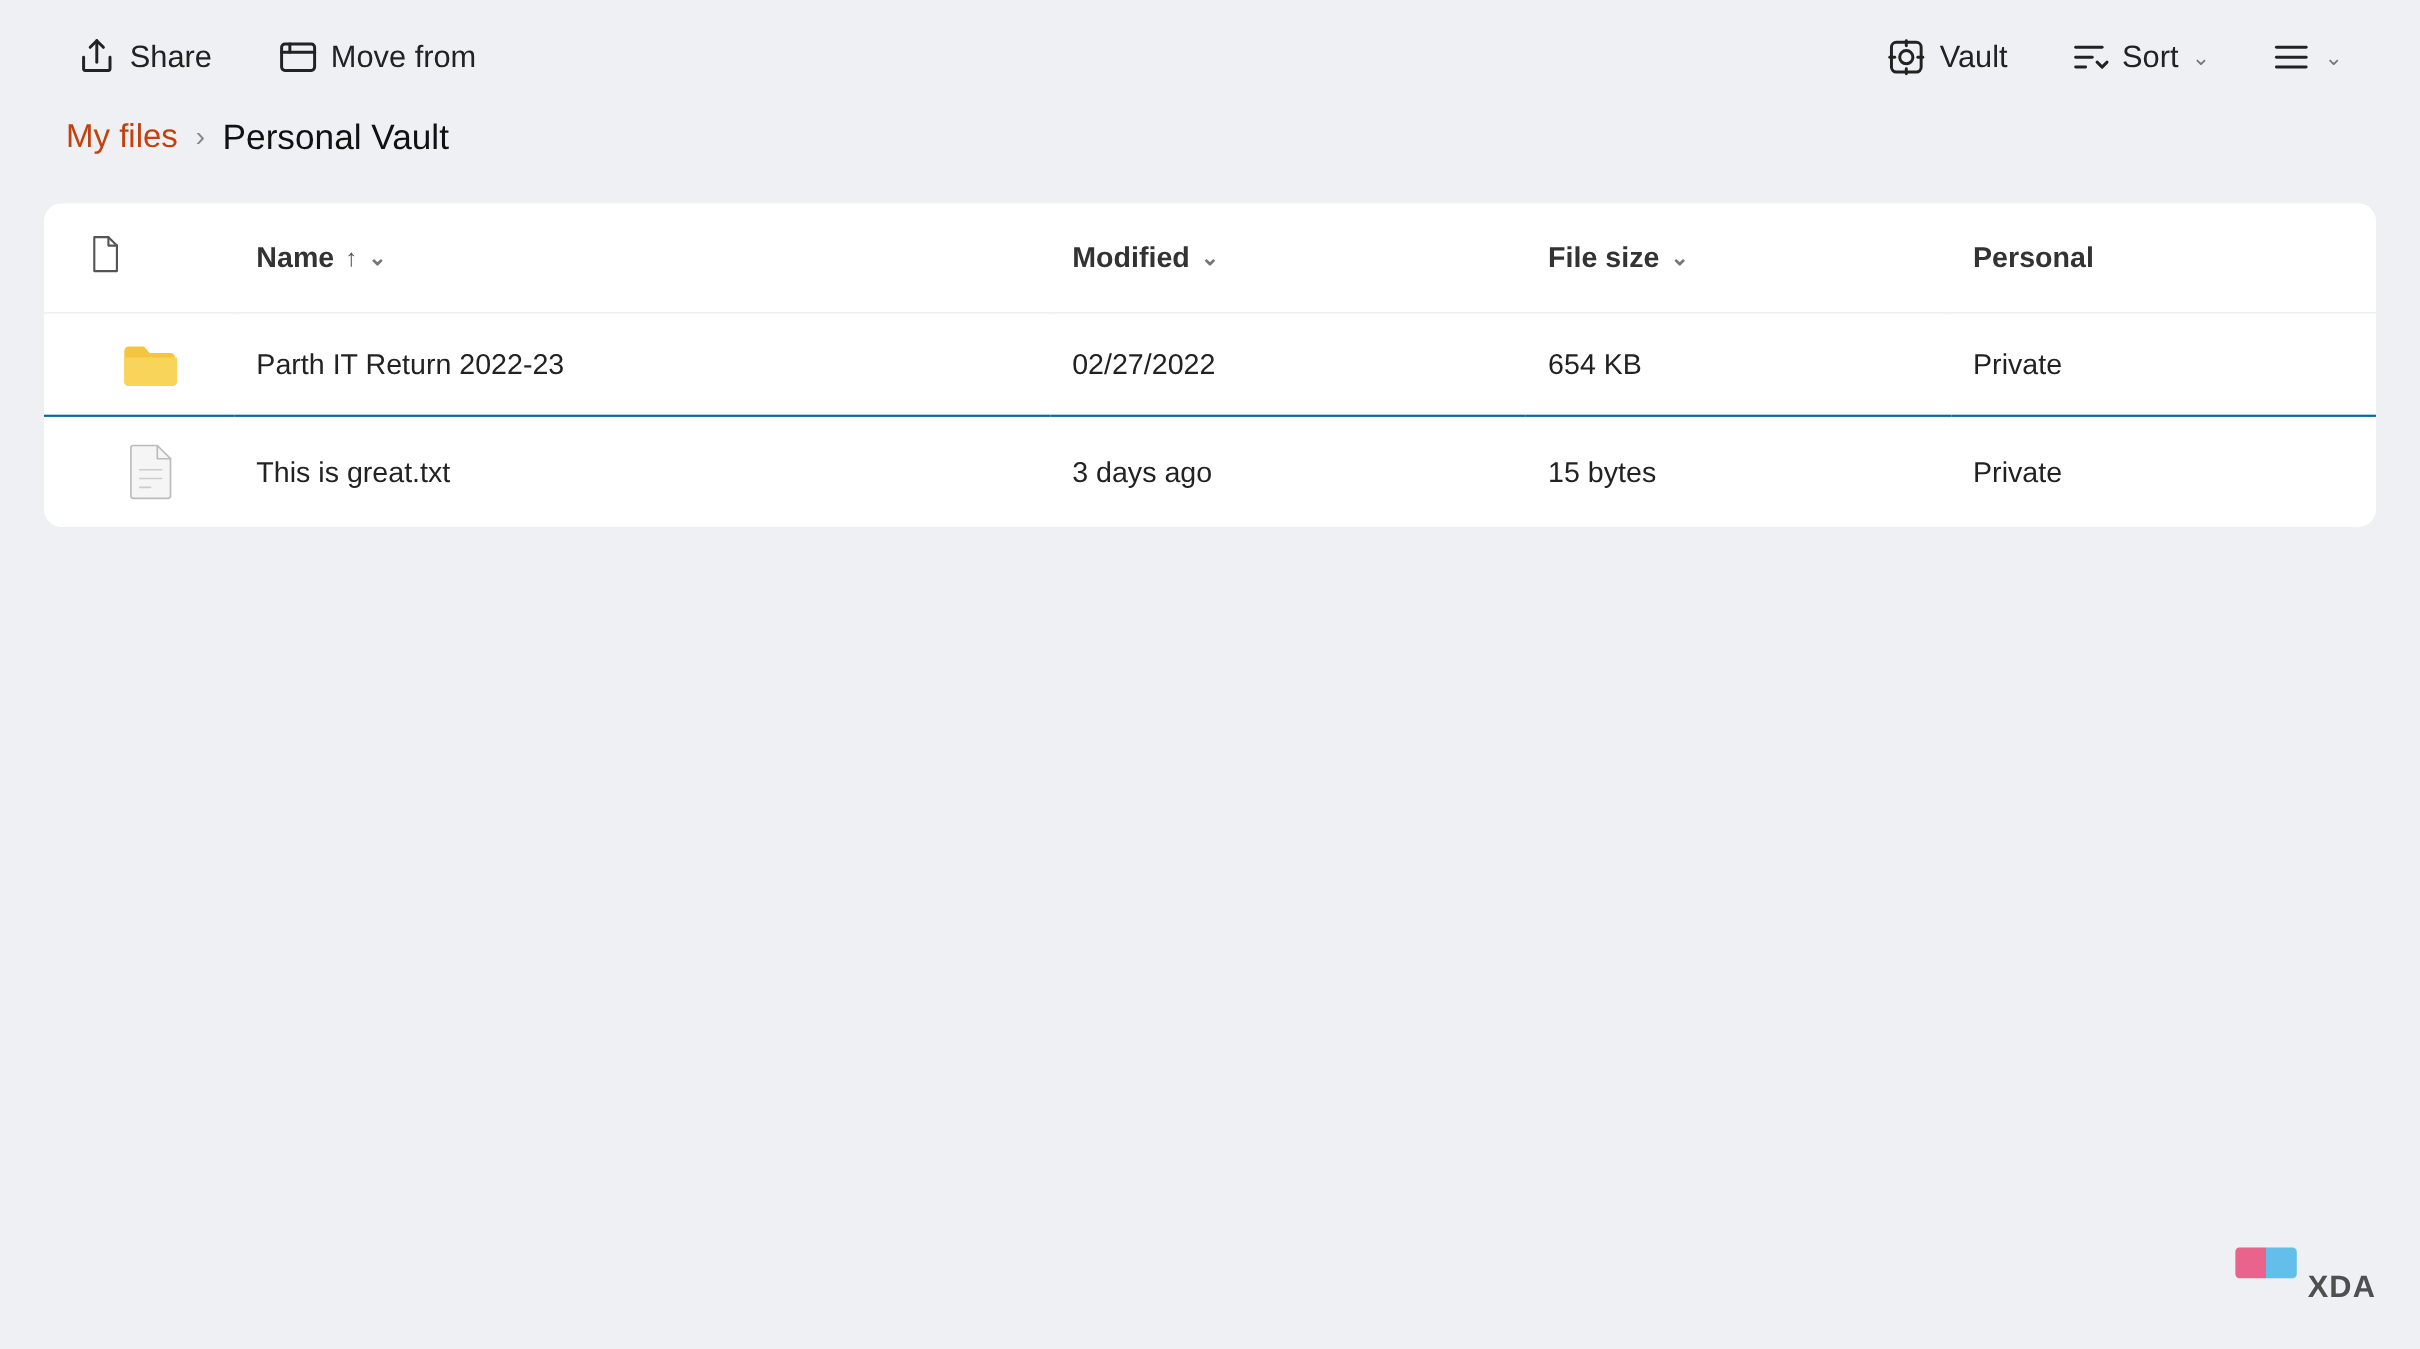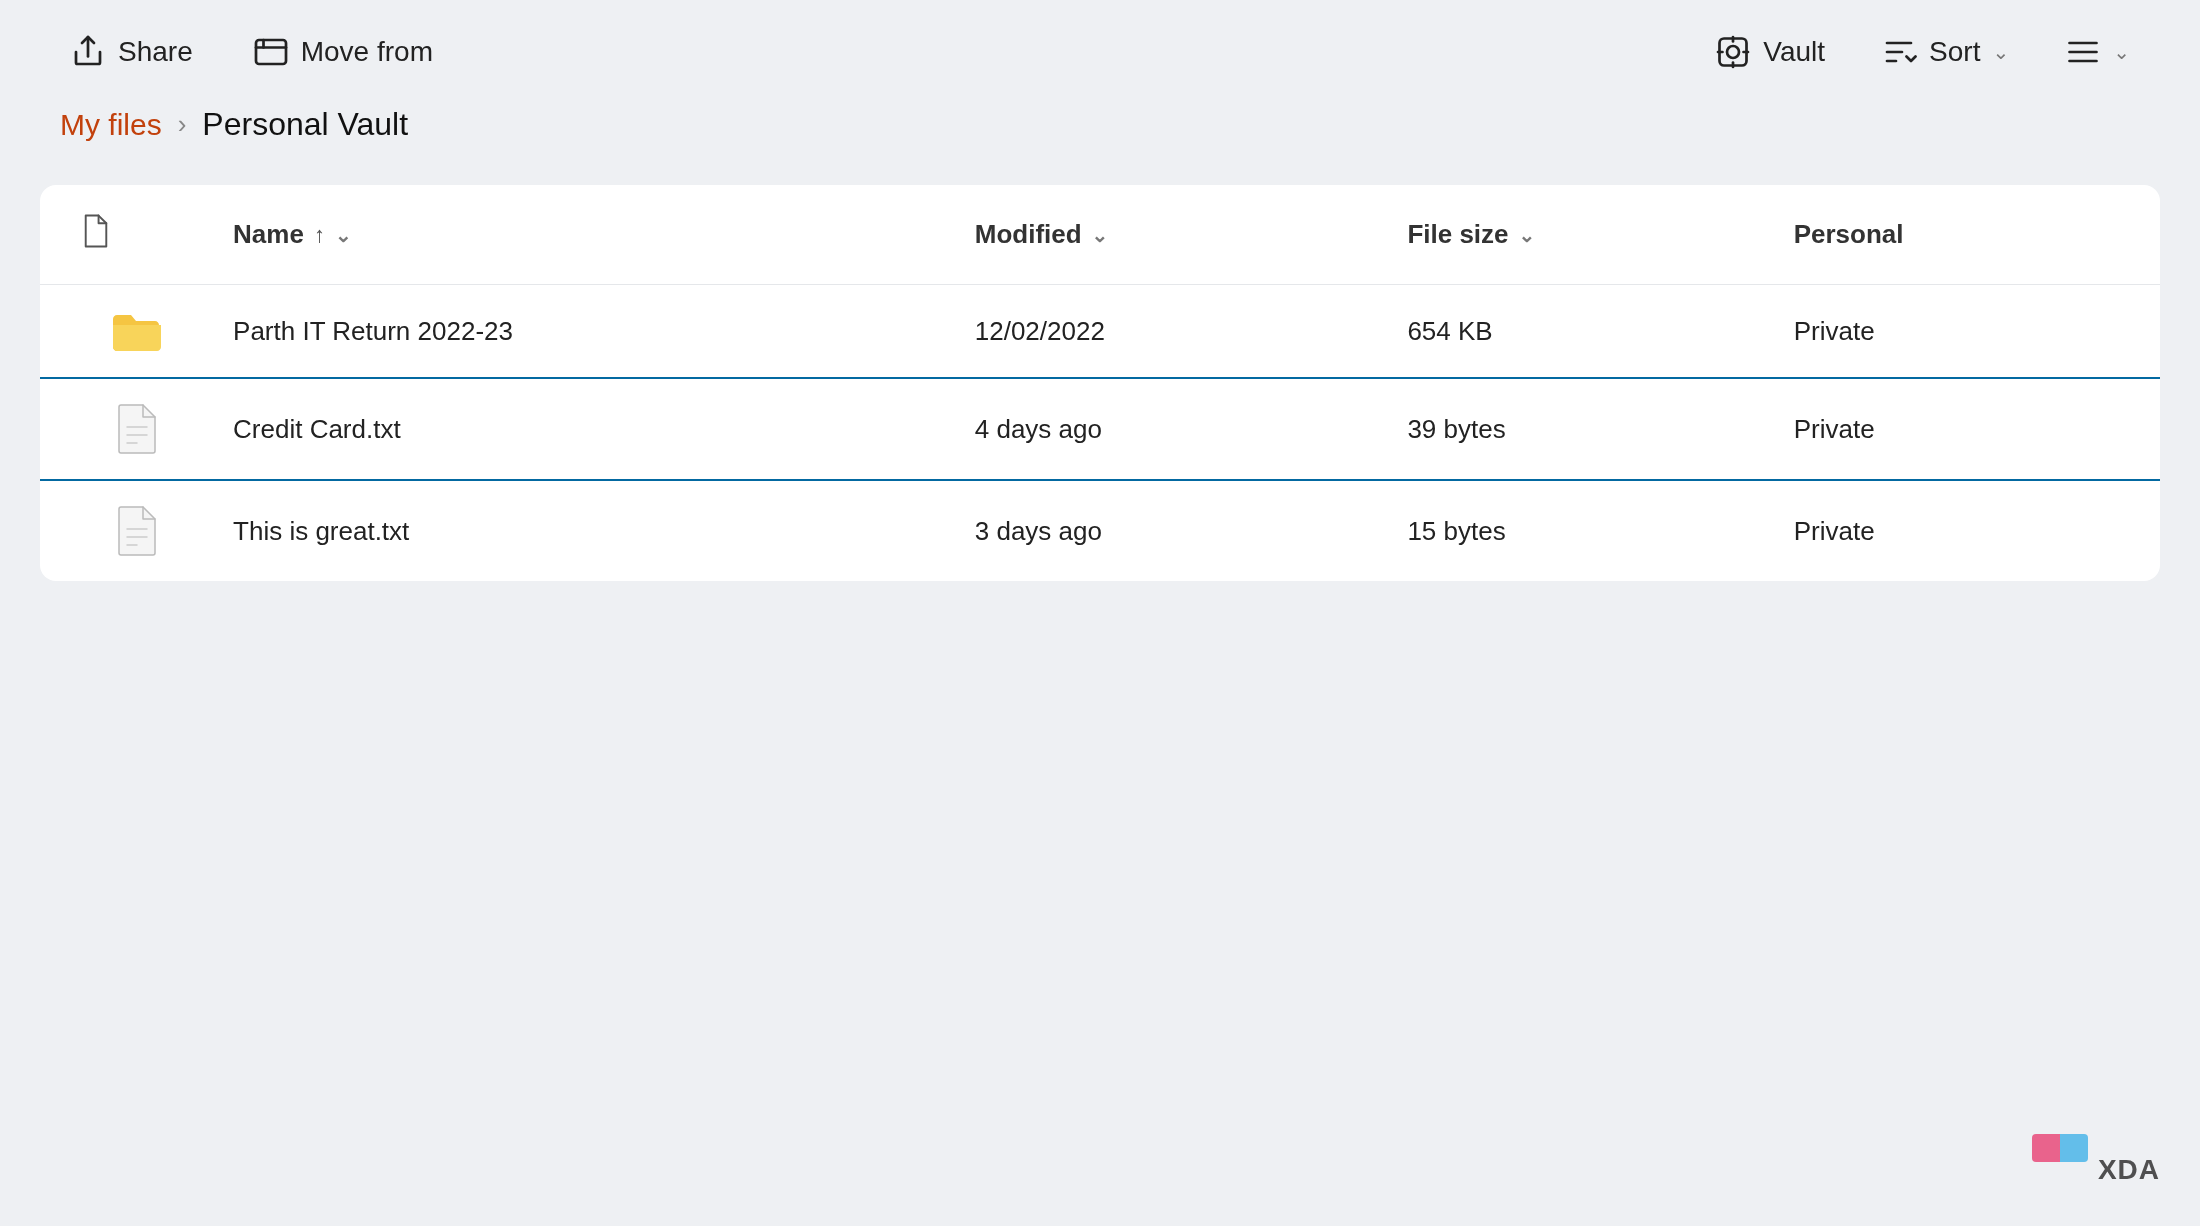--- a/index.html
+++ b/index.html
@@ -328,39 +328,22 @@
     <tr>
           <td>
         <div class="file-icon-cell">
           <svg class="folder-icon" viewBox="0 0 52 44" fill="none">
             <path d="M2 10C2 7.8 3.8 6 6 6h14l5 6h19c2.2 0 4 1.8 4 4v22c0 2.2-1.8 4-4 4H6c-2.2 0-4-1.8-4-4V10z" fill="#f5c542"></path>
             <path d="M2 16h48v22c0 2.2-1.8 4-4 4H6c-2.2 0-4-1.8-4-4V16z" fill="#f8d45a"></path>
           </svg>
         </div>
           </td>
           <td style="font-size: 26px; color: rgb(34, 34, 34);">Parth IT Return 2022-23</td>
-          <td class="modified-text">12/02/2022</td>
+          <td class="modified-text">02/27/2022</td>
           <td class="size-text">654 KB</td>
-          <td class="sharing-text">Private</td>
-        </tr>
-        <tr>
-          <td>
-        <div class="file-icon-cell">
-          <svg class="file-txt-icon" viewBox="0 0 44 52" fill="none" stroke="#888" stroke-width="1.5" stroke-linecap="round" stroke-linejoin="round">
-            <path d="M6 2h22l12 12v34a2 2 0 01-2 2H6a2 2 0 01-2-2V4a2 2 0 012-2z" fill="#f5f5f5" stroke="#bbb"></path>
-            <polyline points="28 2 28 14 40 14" stroke="#bbb"></polyline>
-            <line x1="12" y1="24" x2="32" y2="24" stroke="#ccc"></line>
-            <line x1="12" y1="32" x2="32" y2="32" stroke="#ccc"></line>
-            <line x1="12" y1="40" x2="22" y2="40" stroke="#ccc"></line>
-          </svg>
-        </div>
-          </td>
-          <td style="font-size: 26px; color: rgb(34, 34, 34);">Credit Card.txt</td>
-          <td class="modified-text">4 days ago</td>
-          <td class="size-text">39 bytes</td>
           <td class="sharing-text">Private</td>
         </tr>
         <tr>
           <td>
         <div class="file-icon-cell">
           <svg class="file-txt-icon" viewBox="0 0 44 52" fill="none" stroke="#888" stroke-width="1.5" stroke-linecap="round" stroke-linejoin="round">
             <path d="M6 2h22l12 12v34a2 2 0 01-2 2H6a2 2 0 01-2-2V4a2 2 0 012-2z" fill="#f5f5f5" stroke="#bbb"></path>
             <polyline points="28 2 28 14 40 14" stroke="#bbb"></polyline>
             <line x1="12" y1="24" x2="32" y2="24" stroke="#ccc"></line>
             <line x1="12" y1="32" x2="32" y2="32" stroke="#ccc"></line>

